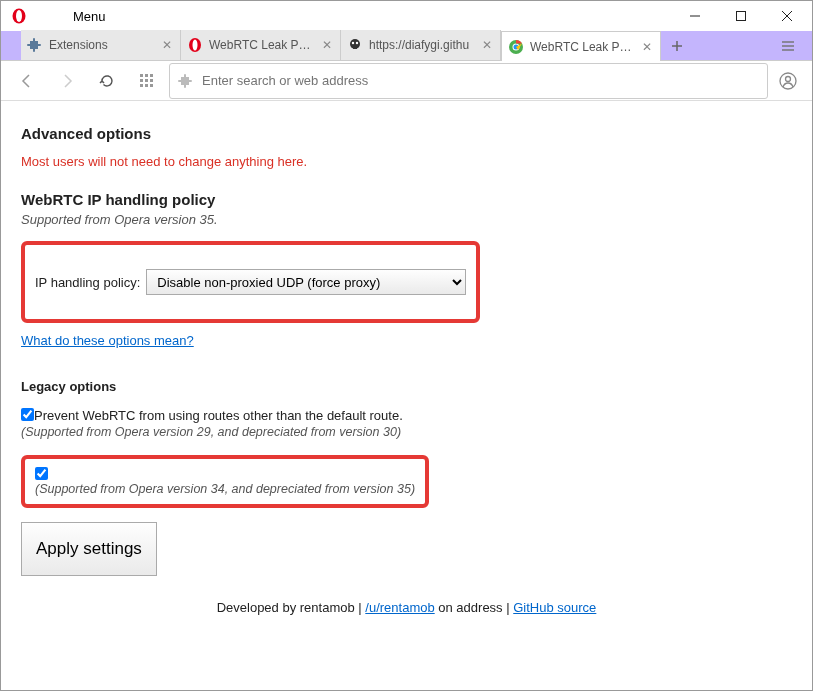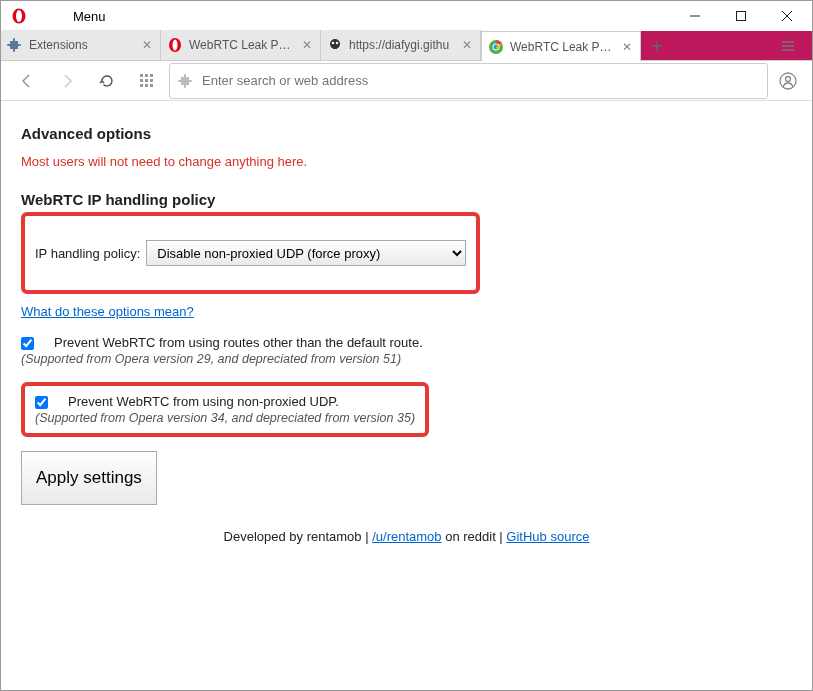--- a/index.html
+++ b/index.html
@@ -3,21 +3,21 @@
   <meta charset="utf-8">
   <style>
     * { margin: 0; padding: 0; box-sizing: border-box; }
     body { font-family: "Segoe UI", Tahoma, sans-serif; font-size: 13px; background: #fff; width: 813px; height: 691px; overflow: hidden; border: 1px solid #999; }
     .title-bar { height: 30px; background: #fff; display: flex; align-items: center; padding: 0 2px; }
     .opera-icon { width: 16px; height: 16px; margin: 0 6px 0 8px; display: inline-flex; }
     .menu-text { font-size: 13px; color: #000; margin-left: 40px; }
     .title-spacer { flex: 1; }
     .win-btn { width: 46px; height: 28px; display: flex; align-items: center; justify-content: center; cursor: pointer; font-family: "Segoe MDL2 Assets", Arial; }
     .win-btn svg { stroke: #222; }
-    .tabs-bar { height: 30px; background: #be185d; display: flex; align-items: flex-end; border-bottom: 1px solid #ccc; }
+    .tabs-bar { height: 30px; background: #c4b5fd; display: flex; align-items: flex-end; border-bottom: 1px solid #ccc; padding-left: 20px; }
     .tab { height: 30px; width: 160px; background: #e8e8e8; border-right: 1px solid #ccc; display: flex; align-items: center; padding: 0 6px; gap: 6px; font-size: 12px; color: #555; overflow: hidden; }
     .tab.active { background: #fff; border-top: 1px solid #ccc; border-left: 1px solid #ccc; border-right: 1px solid #ccc; position: relative; top: 1px; }
     .tab .tab-icon { width: 16px; height: 16px; display: inline-flex; flex-shrink: 0; }
     .tab .tab-title { white-space: nowrap; overflow: hidden; text-overflow: ellipsis; flex: 1; }
     .tab .tab-close { width: 14px; height: 14px; color: #888; flex-shrink: 0; display: inline-flex; align-items: center; justify-content: center; cursor: pointer; }
     .new-tab-btn { width: 32px; height: 28px; display: flex; align-items: center; justify-content: center; color: #666; cursor: pointer; }
     .tabs-right { margin-left: auto; display: flex; align-items: center; padding-right: 8px; }
     .menu-icon-btn { width: 32px; height: 28px; display: flex; align-items: center; justify-content: center; color: #777; cursor: pointer; }
     .nav-bar { height: 40px; background: #fff; border-bottom: 1px solid #ddd; display: flex; align-items: center; padding: 0 8px; gap: 4px; }
     .nav-btn { width: 36px; height: 32px; display: flex; align-items: center; justify-content: center; color: #999; cursor: pointer; }
@@ -29,23 +29,23 @@
     .profile-btn { width: 32px; height: 32px; display: flex; align-items: center; justify-content: center; color: #777; cursor: pointer; }
     .content { padding: 24px 20px; }
     h1 { font-size: 15px; font-weight: 600; color: #222; margin-bottom: 12px; }
     .warning-text { color: #d93025; font-size: 13px; margin-bottom: 22px; }
     h2 { font-size: 15px; font-weight: 600; color: #222; margin-bottom: 4px; }
     .supported-text { font-style: italic; color: #555; font-size: 13px; margin-bottom: 14px; }
     .highlight-box { border: 4px solid #e53935; border-radius: 6px; padding: 24px 10px; margin-bottom: 10px; display: inline-block; }
     .policy-row { display: flex; align-items: center; gap: 6px; }
     .policy-label { font-size: 13px; color: #222; }
     .policy-select { width: 320px; height: 26px; border: 1px solid #aaa; background: linear-gradient(#fefefe, #eaeaea); font-size: 13px; padding: 0 6px; }
-    .info-link { color: #0066cc; font-size: 13px; display: inline-block; margin-bottom: 16px; }
+    .info-link { color: #0066cc; font-size: 13px; display: inline-block; margin-bottom: 31px; }
     .legacy-heading { font-size: 13px; font-weight: 600; color: #222; margin-bottom: 14px; }
-    .checkbox-row { display: flex; align-items: flex-end; gap: 20px; font-size: 13px; color: #222; }
+    .checkbox-row { display: flex; align-items: flex-start; gap: 0; font-size: 13px; color: #222; }
     .depr-text { font-style: italic; color: #555; font-size: 12.5px; margin-top: 2px; }
     .section-gap { margin-bottom: 16px; }
     .legacy-highlight { border: 4px solid #e53935; border-radius: 6px; padding: 8px 10px; display: inline-block; margin-bottom: 14px; }
     .apply-btn { padding: 16px 14px; font-size: 17px; border: 1px solid #aaa; background: linear-gradient(#fefefe, #eaeaea); cursor: pointer; text-align: center; }
     .footer { text-align: center; font-size: 13px; color: #222; margin-top: 24px; }
     .footer a { color: #0066cc; text-decoration: underline; }
     input[type=checkbox] { width: 13px; height: 13px; }
   </style>
 </head>
 <body>
@@ -183,47 +183,48 @@
         <path d="M4 15c1-3 3-4 5-4s4 1 5 4" fill="none" stroke="#888" stroke-width="1.3"></path>
       </svg>
   </div>
 </div>
 
 <div class="content">
   <h1>Advanced options</h1>
   <p class="warning-text">Most users will not need to change anything here.</p>
 
   <h2>WebRTC IP handling policy</h2>
+  <p class="supported-text">Supported from Opera version 35.</p>
 
   <div class="highlight-box">
     <div class="policy-row">
       <span class="policy-label">IP handling policy:</span>
       <select class="policy-select">
         <option selected="">Disable non-proxied UDP (force proxy)</option>
       </select>
     </div>
   </div>
   <br>
   <a href="#" class="info-link">What do these options mean?</a>
 
+  <h2 class="legacy-heading">Legacy options</h2>
 
   <div class="section-gap">
     <label class="checkbox-row">
       <input type="checkbox" checked="" style="">
       <span>Prevent WebRTC from using routes other than the default route.</span>
     </label>
-    <p class="depr-text">(Supported from Opera version 29, and depreciated from version 51)</p>
+    <p class="depr-text">(Supported from Opera version 29, and depreciated from version 30)</p>
   </div>
 
   <div class="legacy-highlight">
     <label class="checkbox-row">
       <input type="checkbox" checked="" style="">
-      <span>Prevent WebRTC from using non-proxied UDP.</span>
     </label>
     <p class="depr-text">(Supported from Opera version 34, and depreciated from version 35)</p>
   </div>
   <br>
   <button class="apply-btn">Apply settings</button>
 
   <p class="footer">
-    <span>Developed by rentamob | </span><a href="#">/u/rentamob</a><span> on reddit | </span><a href="#">GitHub source</a>
+    <span>Developed by rentamob | </span><a href="#">/u/rentamob</a><span> on address | </span><a href="#">GitHub source</a>
   </p>
 </div>
 
 </body></html>

